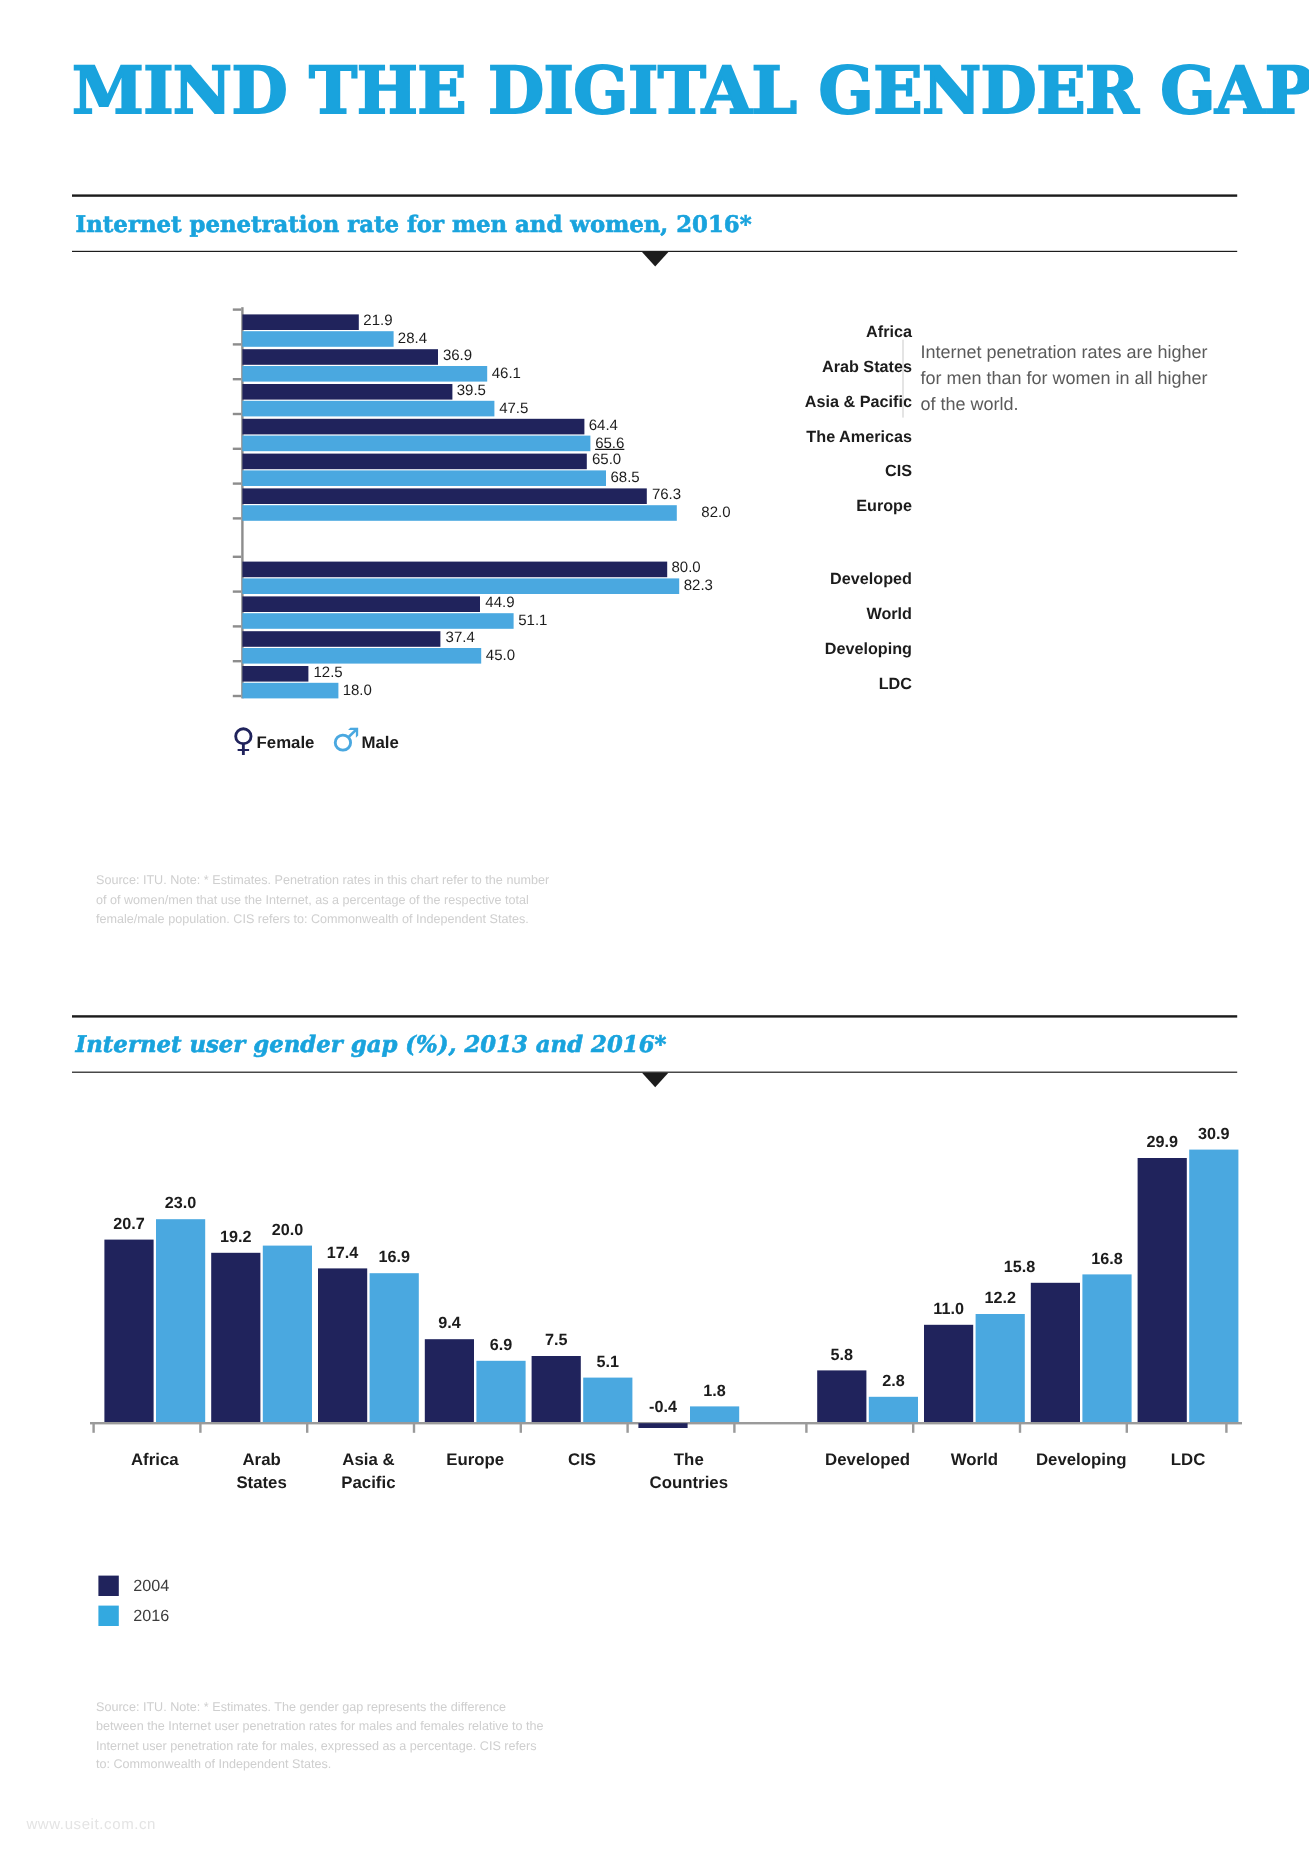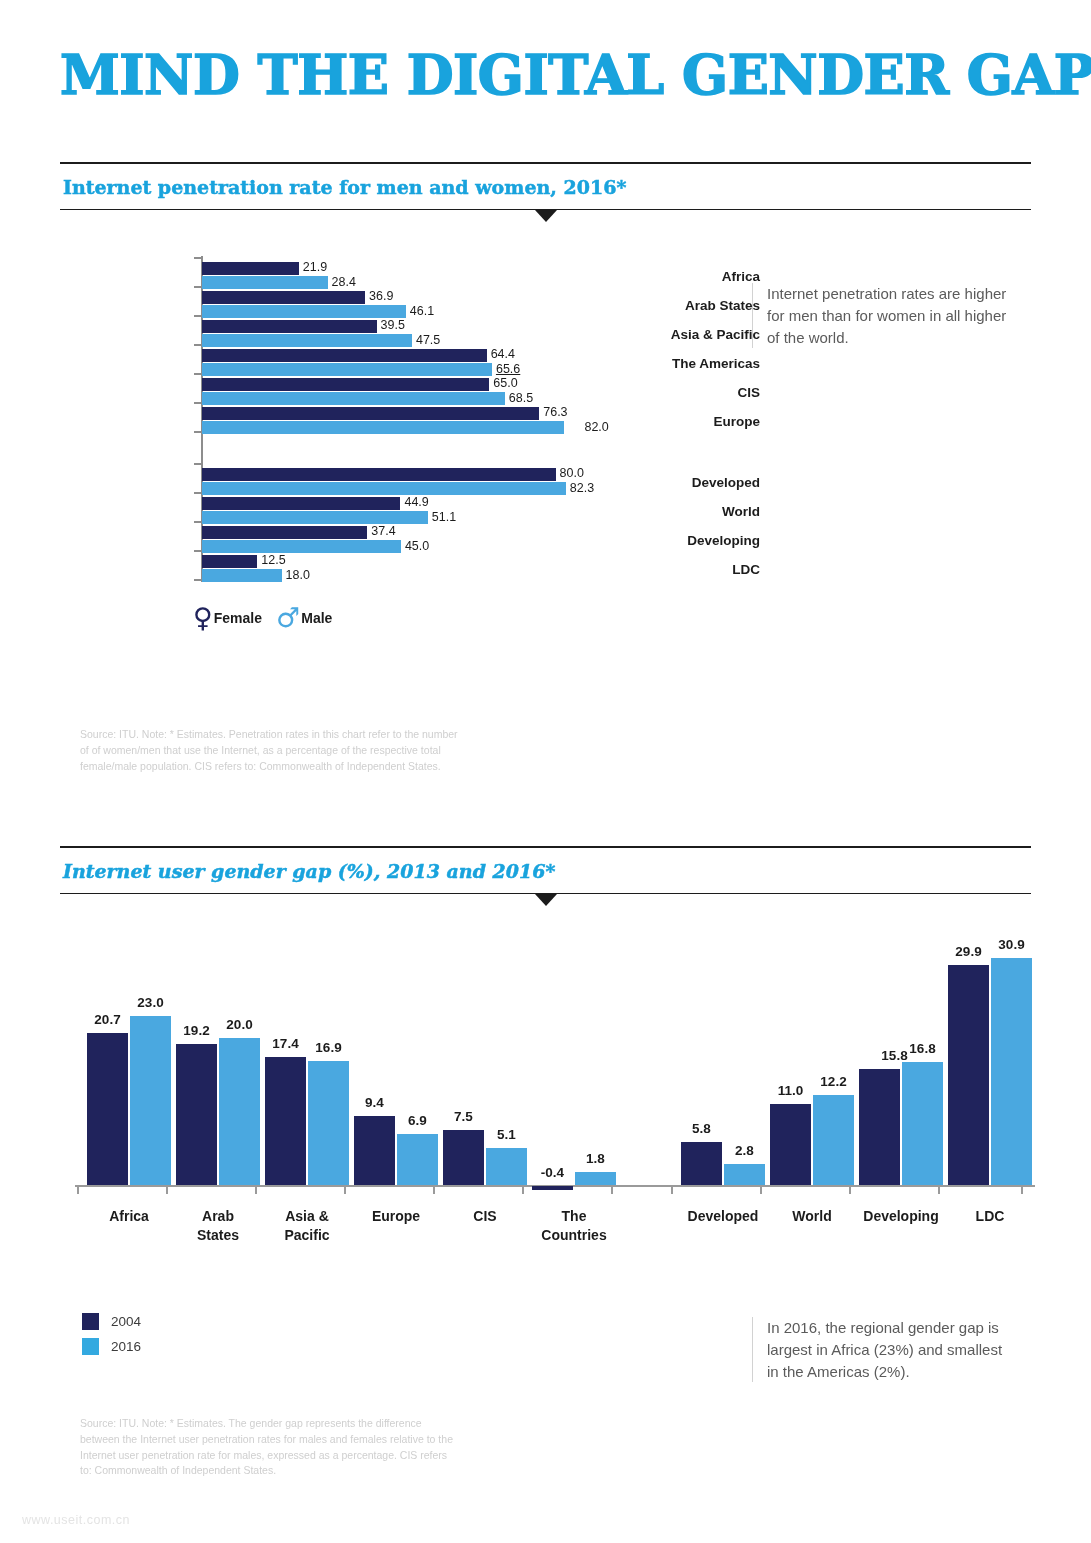--- a/index.html
+++ b/index.html
@@ -409,21 +409,21 @@
       <div class="v-tick" style="left: 685px; top: 261px;"></div>
       <div class="v-bar y2013" style="left: 695px; top: 179.15px; width: 41px; height: 80.85px;"></div>
       <div class="v-val" style="left: 689px; top: 158.15px; width: 53px;">11.0</div>
       <div class="v-bar y2016" style="left: 738px; top: 170.33px; width: 41px; height: 89.67px;"></div>
       <div class="v-val" style="left: 732px; top: 149.33px; width: 53px;">12.2</div>
       <div class="v-cat" style="left: 683px; top: 282px; width: 108px;">
         <div>World</div>
       </div>
       <div class="v-tick" style="left: 774px; top: 261px;"></div>
       <div class="v-bar y2013" style="left: 784px; top: 143.87px; width: 41px; height: 116.13px;"></div>
-      <div class="v-val" style="left: 793px; top: 122.87px; width: 53px;">15.8</div>
+      <div class="v-val" style="left: 748px; top: 122.87px; width: 53px;">15.8</div>
       <div class="v-bar y2016" style="left: 827px; top: 136.52px; width: 41px; height: 123.48px;"></div>
       <div class="v-val" style="left: 821px; top: 115.52px; width: 53px;">16.8</div>
       <div class="v-cat" style="left: 772px; top: 282px; width: 108px;">
         <div>Developing</div>
       </div>
       <div class="v-tick" style="left: 863px; top: 261px;"></div>
       <div class="v-bar y2013" style="left: 873px; top: 40.235px; width: 41px; height: 219.765px;"></div>
       <div class="v-val" style="left: 867px; top: 19.235px; width: 53px;">29.9</div>
       <div class="v-bar y2016" style="left: 916px; top: 32.885px; width: 41px; height: 227.115px;"></div>
       <div class="v-val" style="left: 910px; top: 11.885px; width: 53px;">30.9</div>
@@ -440,18 +440,17 @@
     <span class="leg2-swatch y2013"></span>
     <span class="leg2-label">2004</span>
   </div>
   <div class="leg2-row">
     <span class="leg2-swatch y2016"></span>
     <span class="leg2-label">2016</span>
   </div>
 </div>
 
 <div class="callout" style="left:752px; top:1317px; width:248px;">
-  <p>In 2016, the regional gender gap is largest in Africa (23%) and smallest in the Americas (2%).</p>
 </div>
 
 <div class="source-note" style="top:1416px;">Source: ITU. Note: * Estimates. The gender gap represents the difference between the Internet user penetration rates for males and females relative to the Internet user penetration rate for males, expressed as a percentage. CIS refers to: Commonwealth of Independent States.</div>
 
 <div id="watermark">www.useit.com.cn</div>
 
 </body></html>

